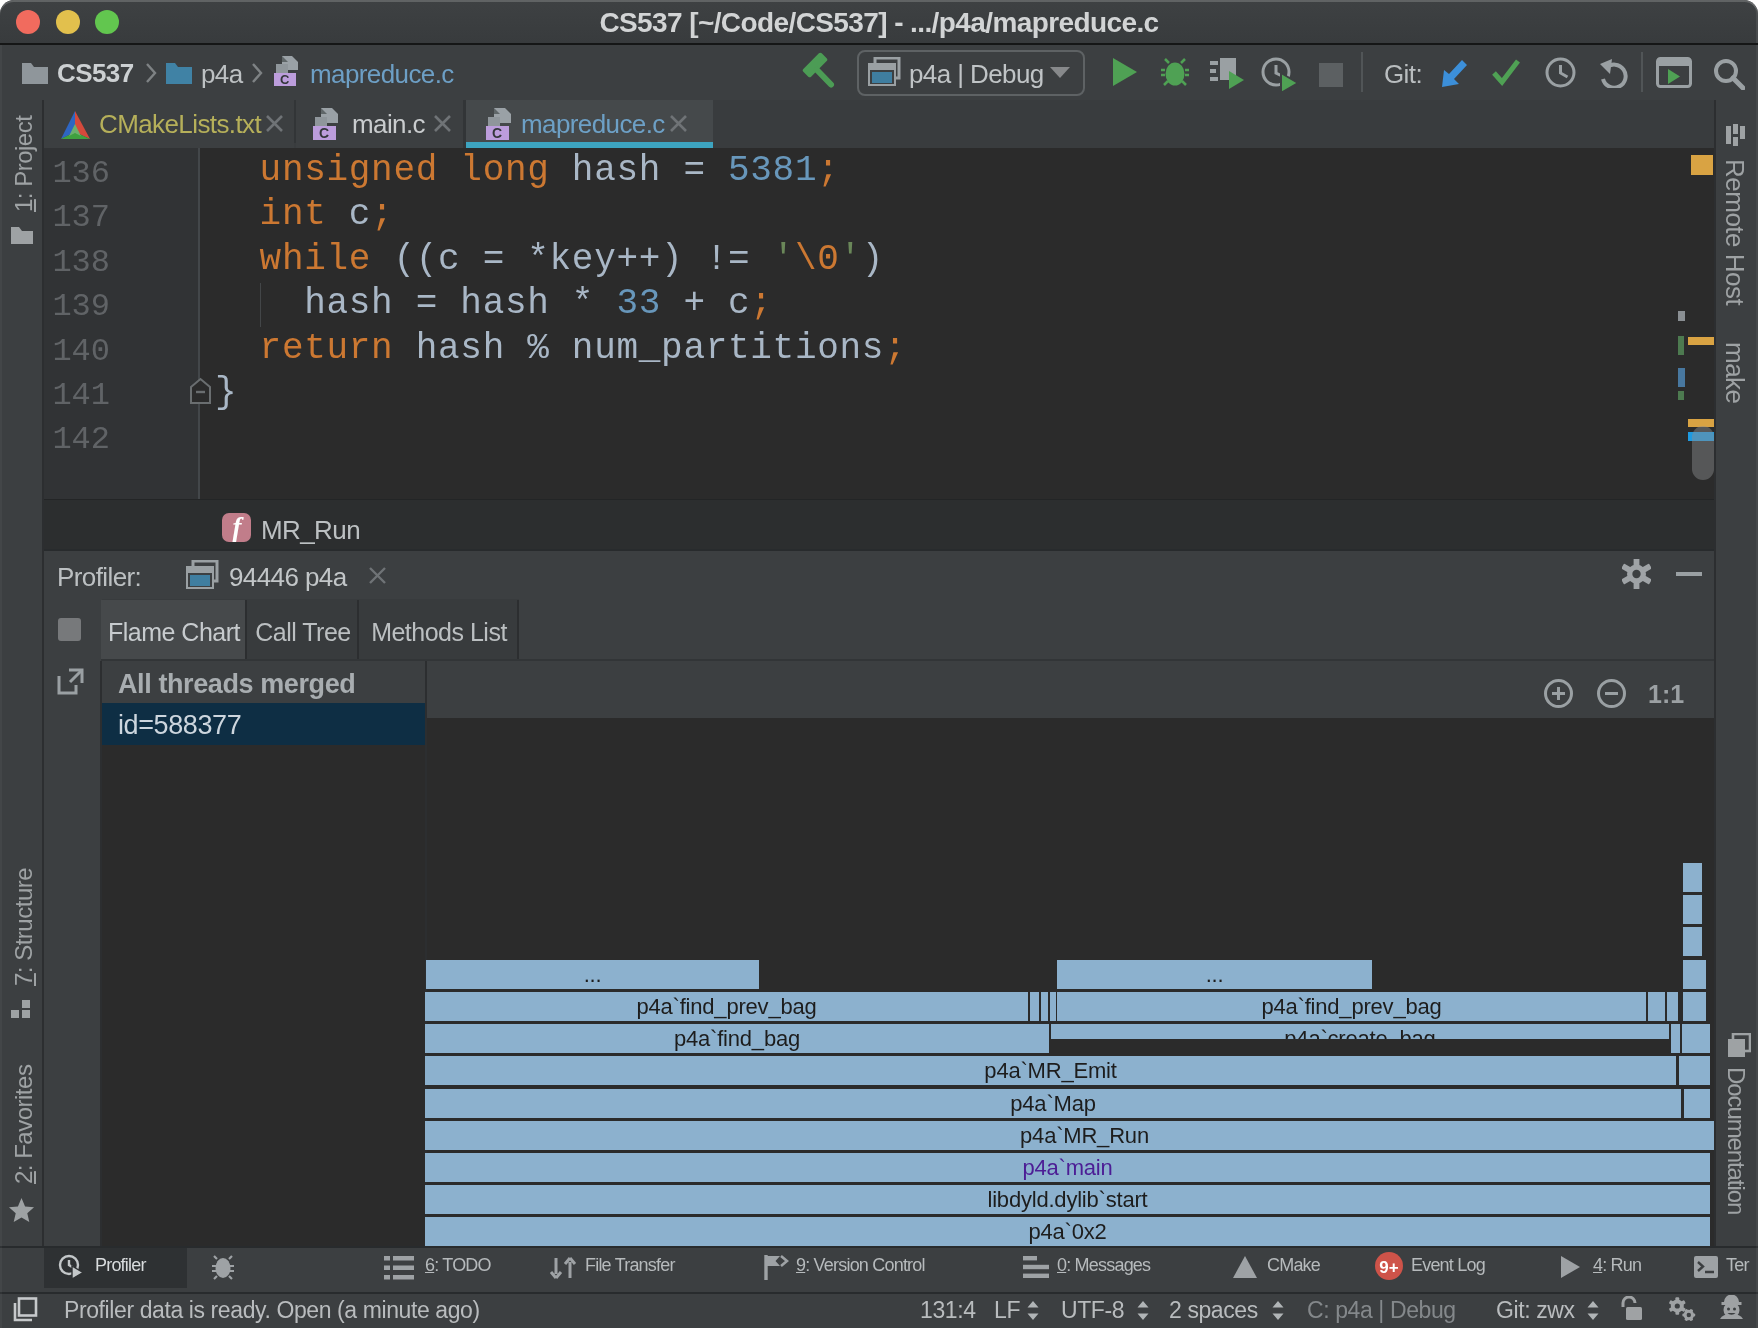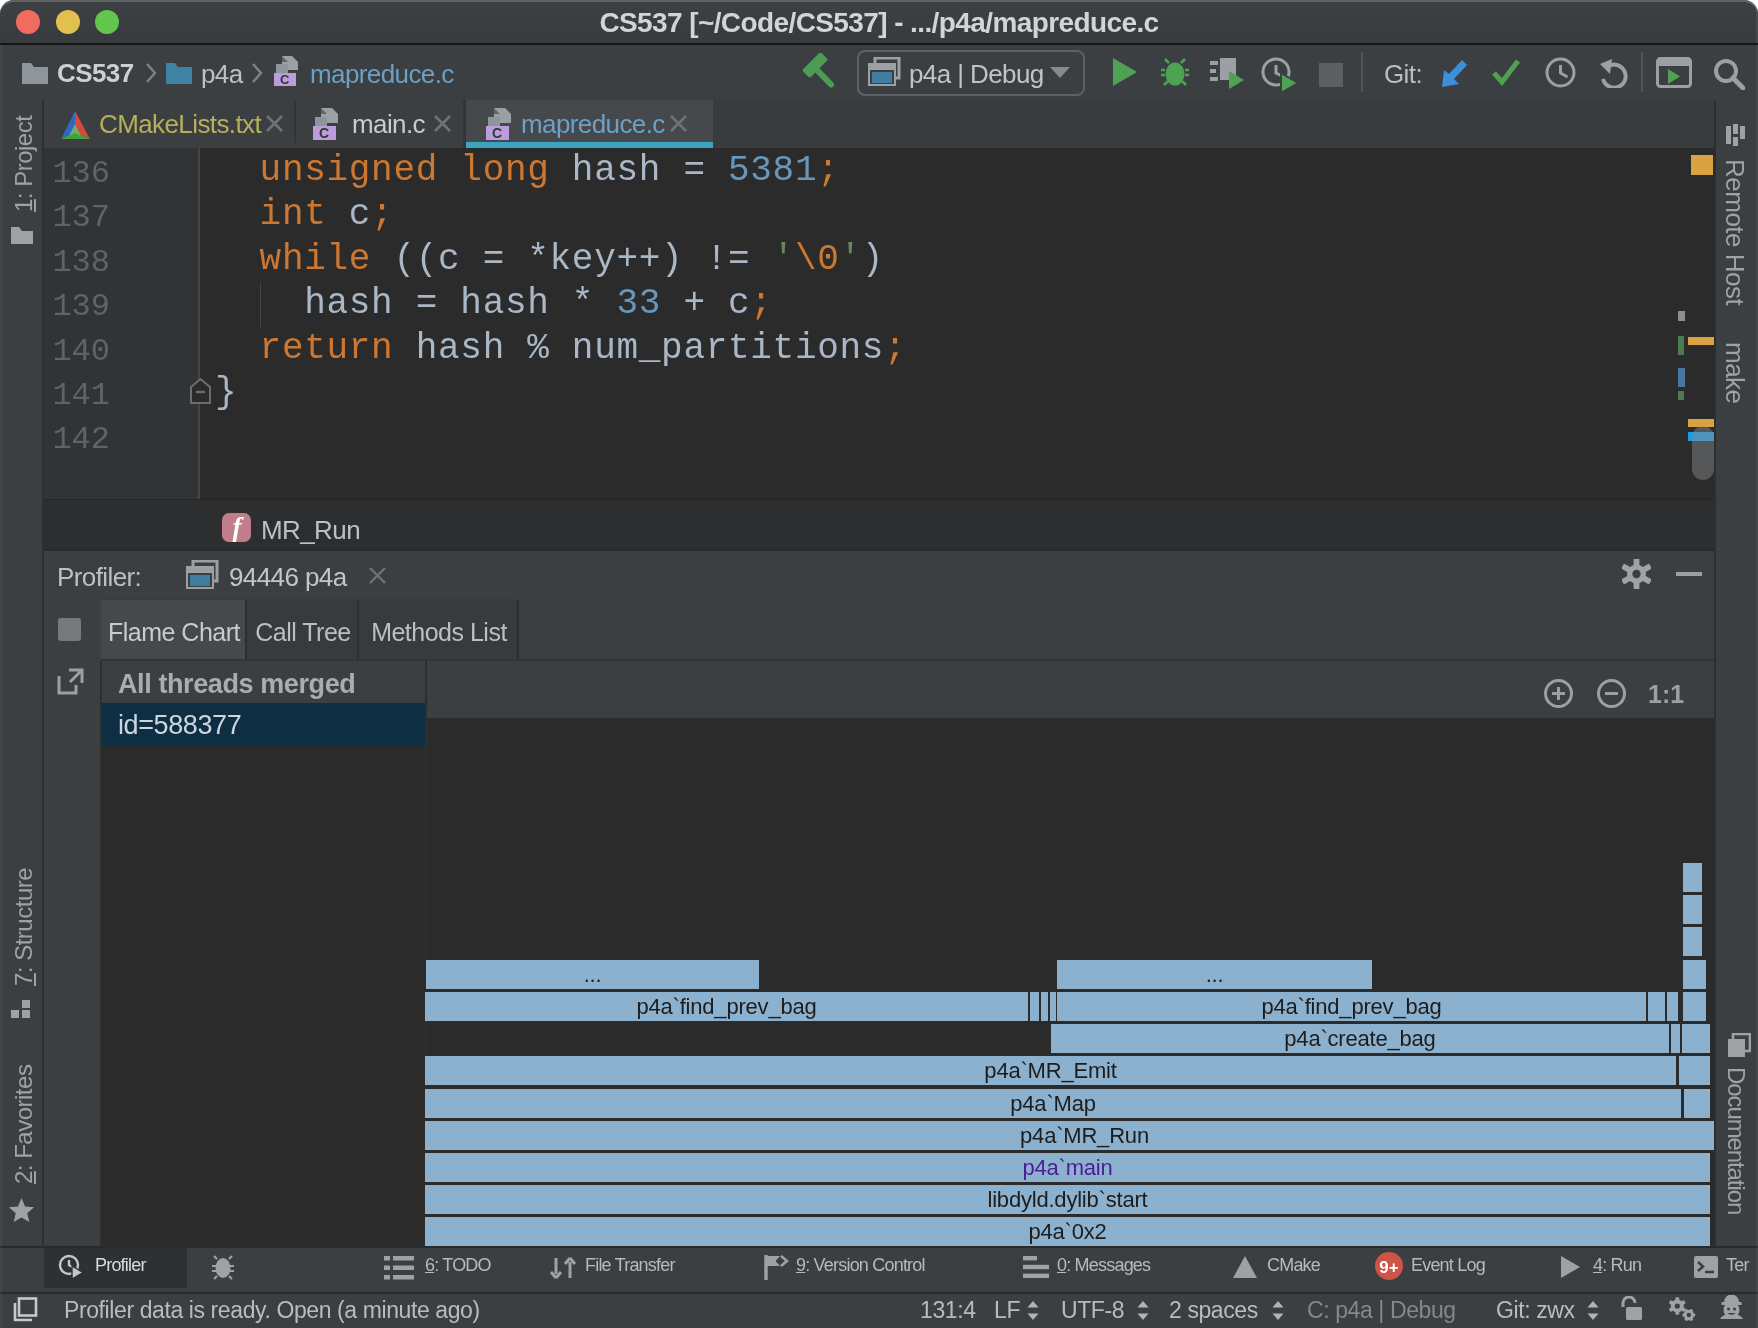--- a/index.html
+++ b/index.html
@@ -267,21 +267,22 @@
 <div class="a" style="left:1648px;top:680px;font-size:25px;font-weight:bold;color:#9ba0a3;">1:1</div>
 
 <div class="a" style="left:425px;top:1217px;width:1285px;height:29px;background:#8cb1ce;color:#1d1d1d;font-size:22px;letter-spacing:-0.2px;line-height:29px;text-align:center;overflow:hidden;white-space:nowrap;">p4a`0x2</div>
 <div class="a" style="left:425px;top:1185px;width:1285px;height:29px;background:#8cb1ce;color:#1d1d1d;font-size:22px;letter-spacing:-0.2px;line-height:29px;text-align:center;overflow:hidden;white-space:nowrap;">libdyld.dylib`start</div>
 <div class="a" style="left:425px;top:1153px;width:1285px;height:29px;background:#8cb1ce;color:#4c1d95;font-size:22px;letter-spacing:-0.2px;line-height:29px;text-align:center;overflow:hidden;white-space:nowrap;">p4a`main</div>
 <div class="a" style="left:425px;top:1121px;width:1285px;height:29px;background:#8cb1ce;color:#1d1d1d;font-size:22px;letter-spacing:-0.2px;line-height:29px;text-align:center;overflow:hidden;white-space:nowrap;padding-left:17px;">p4a`MR_Run</div>
 <div class="a" style="left:425px;top:1089px;width:1256px;height:29px;background:#8cb1ce;color:#1d1d1d;font-size:22px;letter-spacing:-0.2px;line-height:29px;text-align:center;overflow:hidden;white-space:nowrap;">p4a`Map</div>
 <div class="a" style="left:1684px;top:1089px;width:26px;height:29px;background:#8cb1ce;"></div>
 <div class="a" style="left:425px;top:1056px;width:1251px;height:29px;background:#8cb1ce;color:#1d1d1d;font-size:22px;letter-spacing:-0.2px;line-height:29px;text-align:center;overflow:hidden;white-space:nowrap;">p4a`MR_Emit</div>
 <div class="a" style="left:1679px;top:1056px;width:31px;height:29px;background:#8cb1ce;"></div>
-<div class="a" style="left:1051px;top:1024px;width:618px;height:29px;background:#8cb1ce;color:#1d1d1d;font-size:22px;letter-spacing:-0.2px;line-height:29px;text-align:center;overflow:hidden;white-space:nowrap;">p4a`create_bag</div>
+<div class="a" style="left:425px;top:1024px;width:624px;height:29px;background:#8cb1ce;color:#1d1d1d;font-size:22px;letter-spacing:-0.2px;line-height:29px;text-align:center;overflow:hidden;white-space:nowrap;">p4a`find_bag</div>
+<div class="a" style="left:1051px;top:1024px;width:618px;height:15px;background:#8cb1ce;color:#1d1d1d;font-size:22px;letter-spacing:-0.2px;line-height:29px;text-align:center;overflow:hidden;white-space:nowrap;">p4a`create_bag</div>
 <div class="a" style="left:1671px;top:1024px;width:9px;height:29px;background:#8cb1ce;"></div>
 <div class="a" style="left:1682px;top:1024px;width:28px;height:29px;background:#8cb1ce;"></div>
 <div class="a" style="left:425px;top:992px;width:603px;height:29px;background:#8cb1ce;color:#1d1d1d;font-size:22px;letter-spacing:-0.2px;line-height:29px;text-align:center;overflow:hidden;white-space:nowrap;">p4a`find_prev_bag</div>
 <div class="a" style="left:1030px;top:992px;width:9px;height:29px;background:#8cb1ce;"></div>
 <div class="a" style="left:1041px;top:992px;width:7px;height:29px;background:#8cb1ce;"></div>
 <div class="a" style="left:1050px;top:992px;width:6px;height:29px;background:#8cb1ce;"></div>
 <div class="a" style="left:1057px;top:992px;width:589px;height:29px;background:#8cb1ce;color:#1d1d1d;font-size:22px;letter-spacing:-0.2px;line-height:29px;text-align:center;overflow:hidden;white-space:nowrap;">p4a`find_prev_bag</div>
 <div class="a" style="left:1648px;top:992px;width:17px;height:29px;background:#8cb1ce;"></div>
 <div class="a" style="left:1667px;top:992px;width:11px;height:29px;background:#8cb1ce;"></div>
 <div class="a" style="left:1683px;top:992px;width:23px;height:29px;background:#8cb1ce;"></div>

